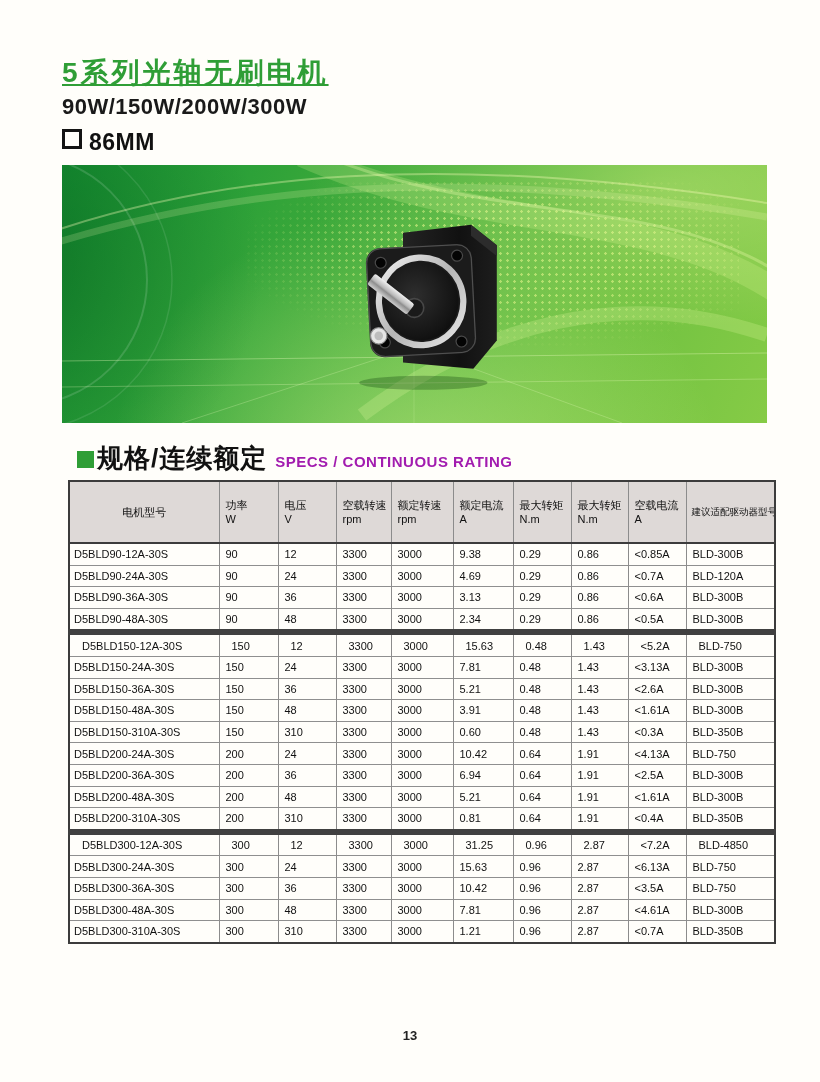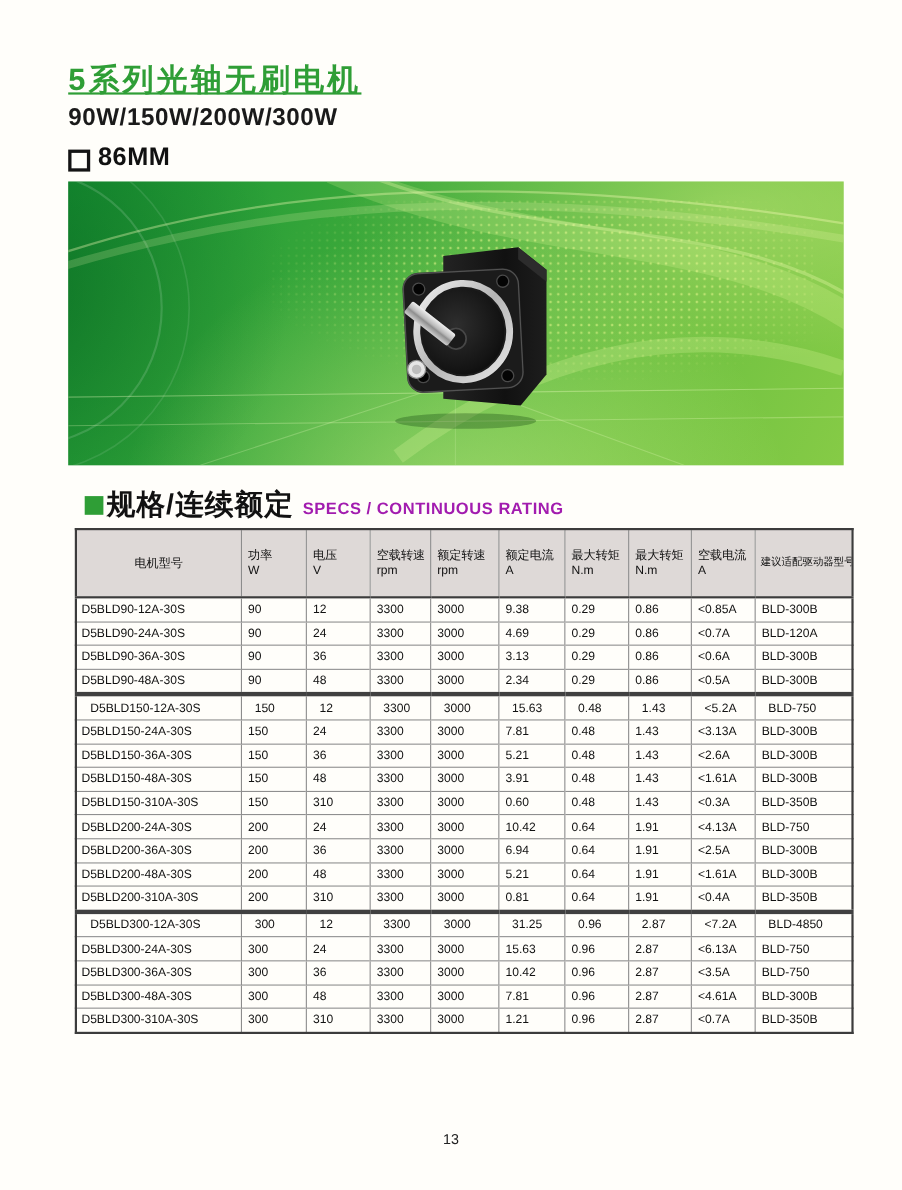--- a/index.html
+++ b/index.html
@@ -13,21 +13,21 @@
   .page{position:absolute;inset:0;overflow:hidden;}
 
   
   .title-block{position:absolute;left:62px;top:58px;}
   .title-cn{
     color:#2f9e36;font-size:28px;font-weight:700;letter-spacing:3px;line-height:1.1;text-decoration:underline;
   }
   .title-sub{
     color:#1a1a1a;font-size:22px;font-weight:700;letter-spacing:.5px;margin-top:5px;
   }
-  .frame-line{margin-top:9px;display:flex;align-items:flex-end;}
+  .frame-line{margin-top:9px;display:flex;align-items:flex-start;}
   .square-icon{
     display:inline-block;width:14px;height:14px;border:3px solid #141414;margin-right:7px;
   }
   .frame-size{font-size:23px;font-weight:700;letter-spacing:.5px;}
 
   
   .banner{
     position:absolute;left:62px;top:165px;width:705px;height:258px;overflow:hidden;
     background:
       radial-gradient(circle at -6% 38%, rgba(0,70,20,.38), transparent 32%),
@@ -68,27 +68,27 @@
   }
   .specs-table th:first-child,.specs-table td:first-child{border-left:none;}
   .specs-table thead th{
     background:#ded9d7;height:60px;font-weight:400;
     border-bottom:2px solid #3c3c3c;
   }
   .specs-table .hl1,.specs-table .hl2{line-height:14px;}
   .specs-table th.col-model{text-align:center;padding-left:0;}
   .specs-table th.col-driver{font-size:9.5px;padding-left:5px;}
   .specs-table tbody td{height:20.6px;border-top:1px solid #8f8f8f;}
-  .specs-table tbody tr.group-start td{border-top:4px solid #404040;padding-left:12px;}
+  .specs-table tbody tr.group-start td{border-top:6px solid #404040;padding-left:12px;}
   .specs-table td.col-model{padding-left:4px;}
 
   
   .page-number{
     position:absolute;left:0;right:0;top:1028px;text-align:center;
-    font-size:13px;color:#222;
+    font-size:13px;color:#222;font-weight:bold;
   }
 </style>
 </head>
 <body>
 
 <div class="page">
 
   <div class="title-block">
     <div class="title-cn">5系列光轴无刷电机</div>
     <div class="title-sub">90W/150W/200W/300W</div>

